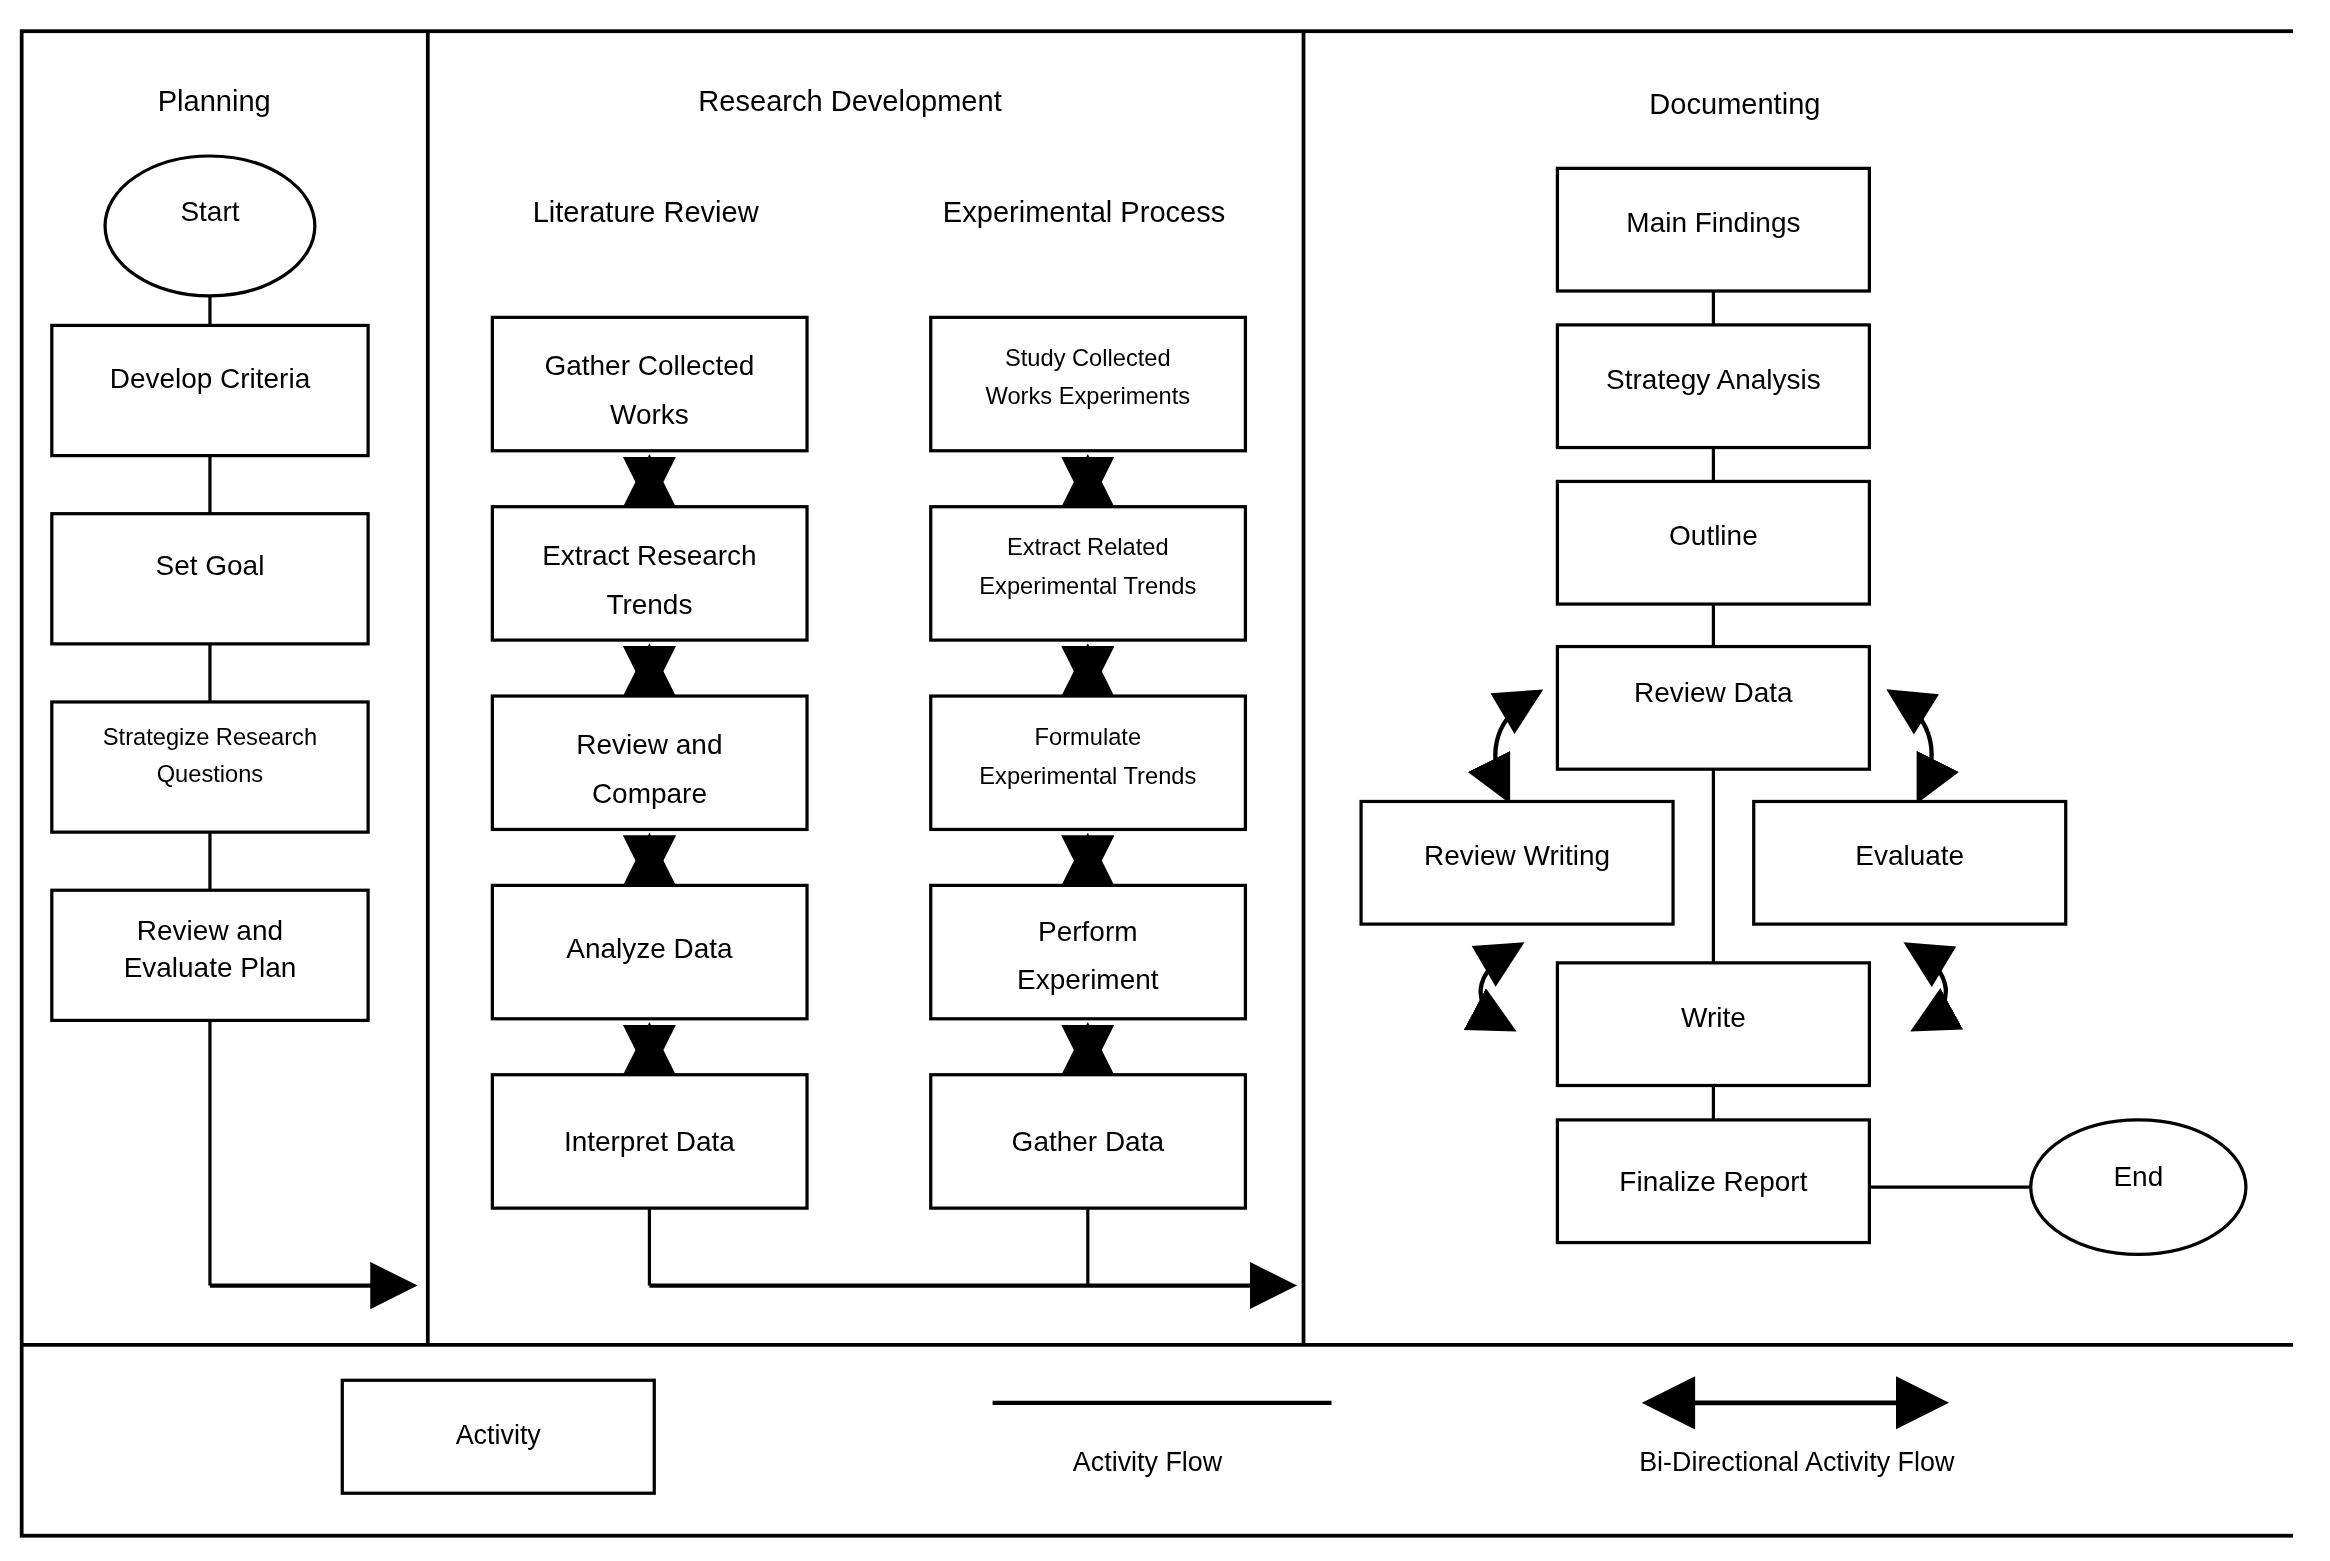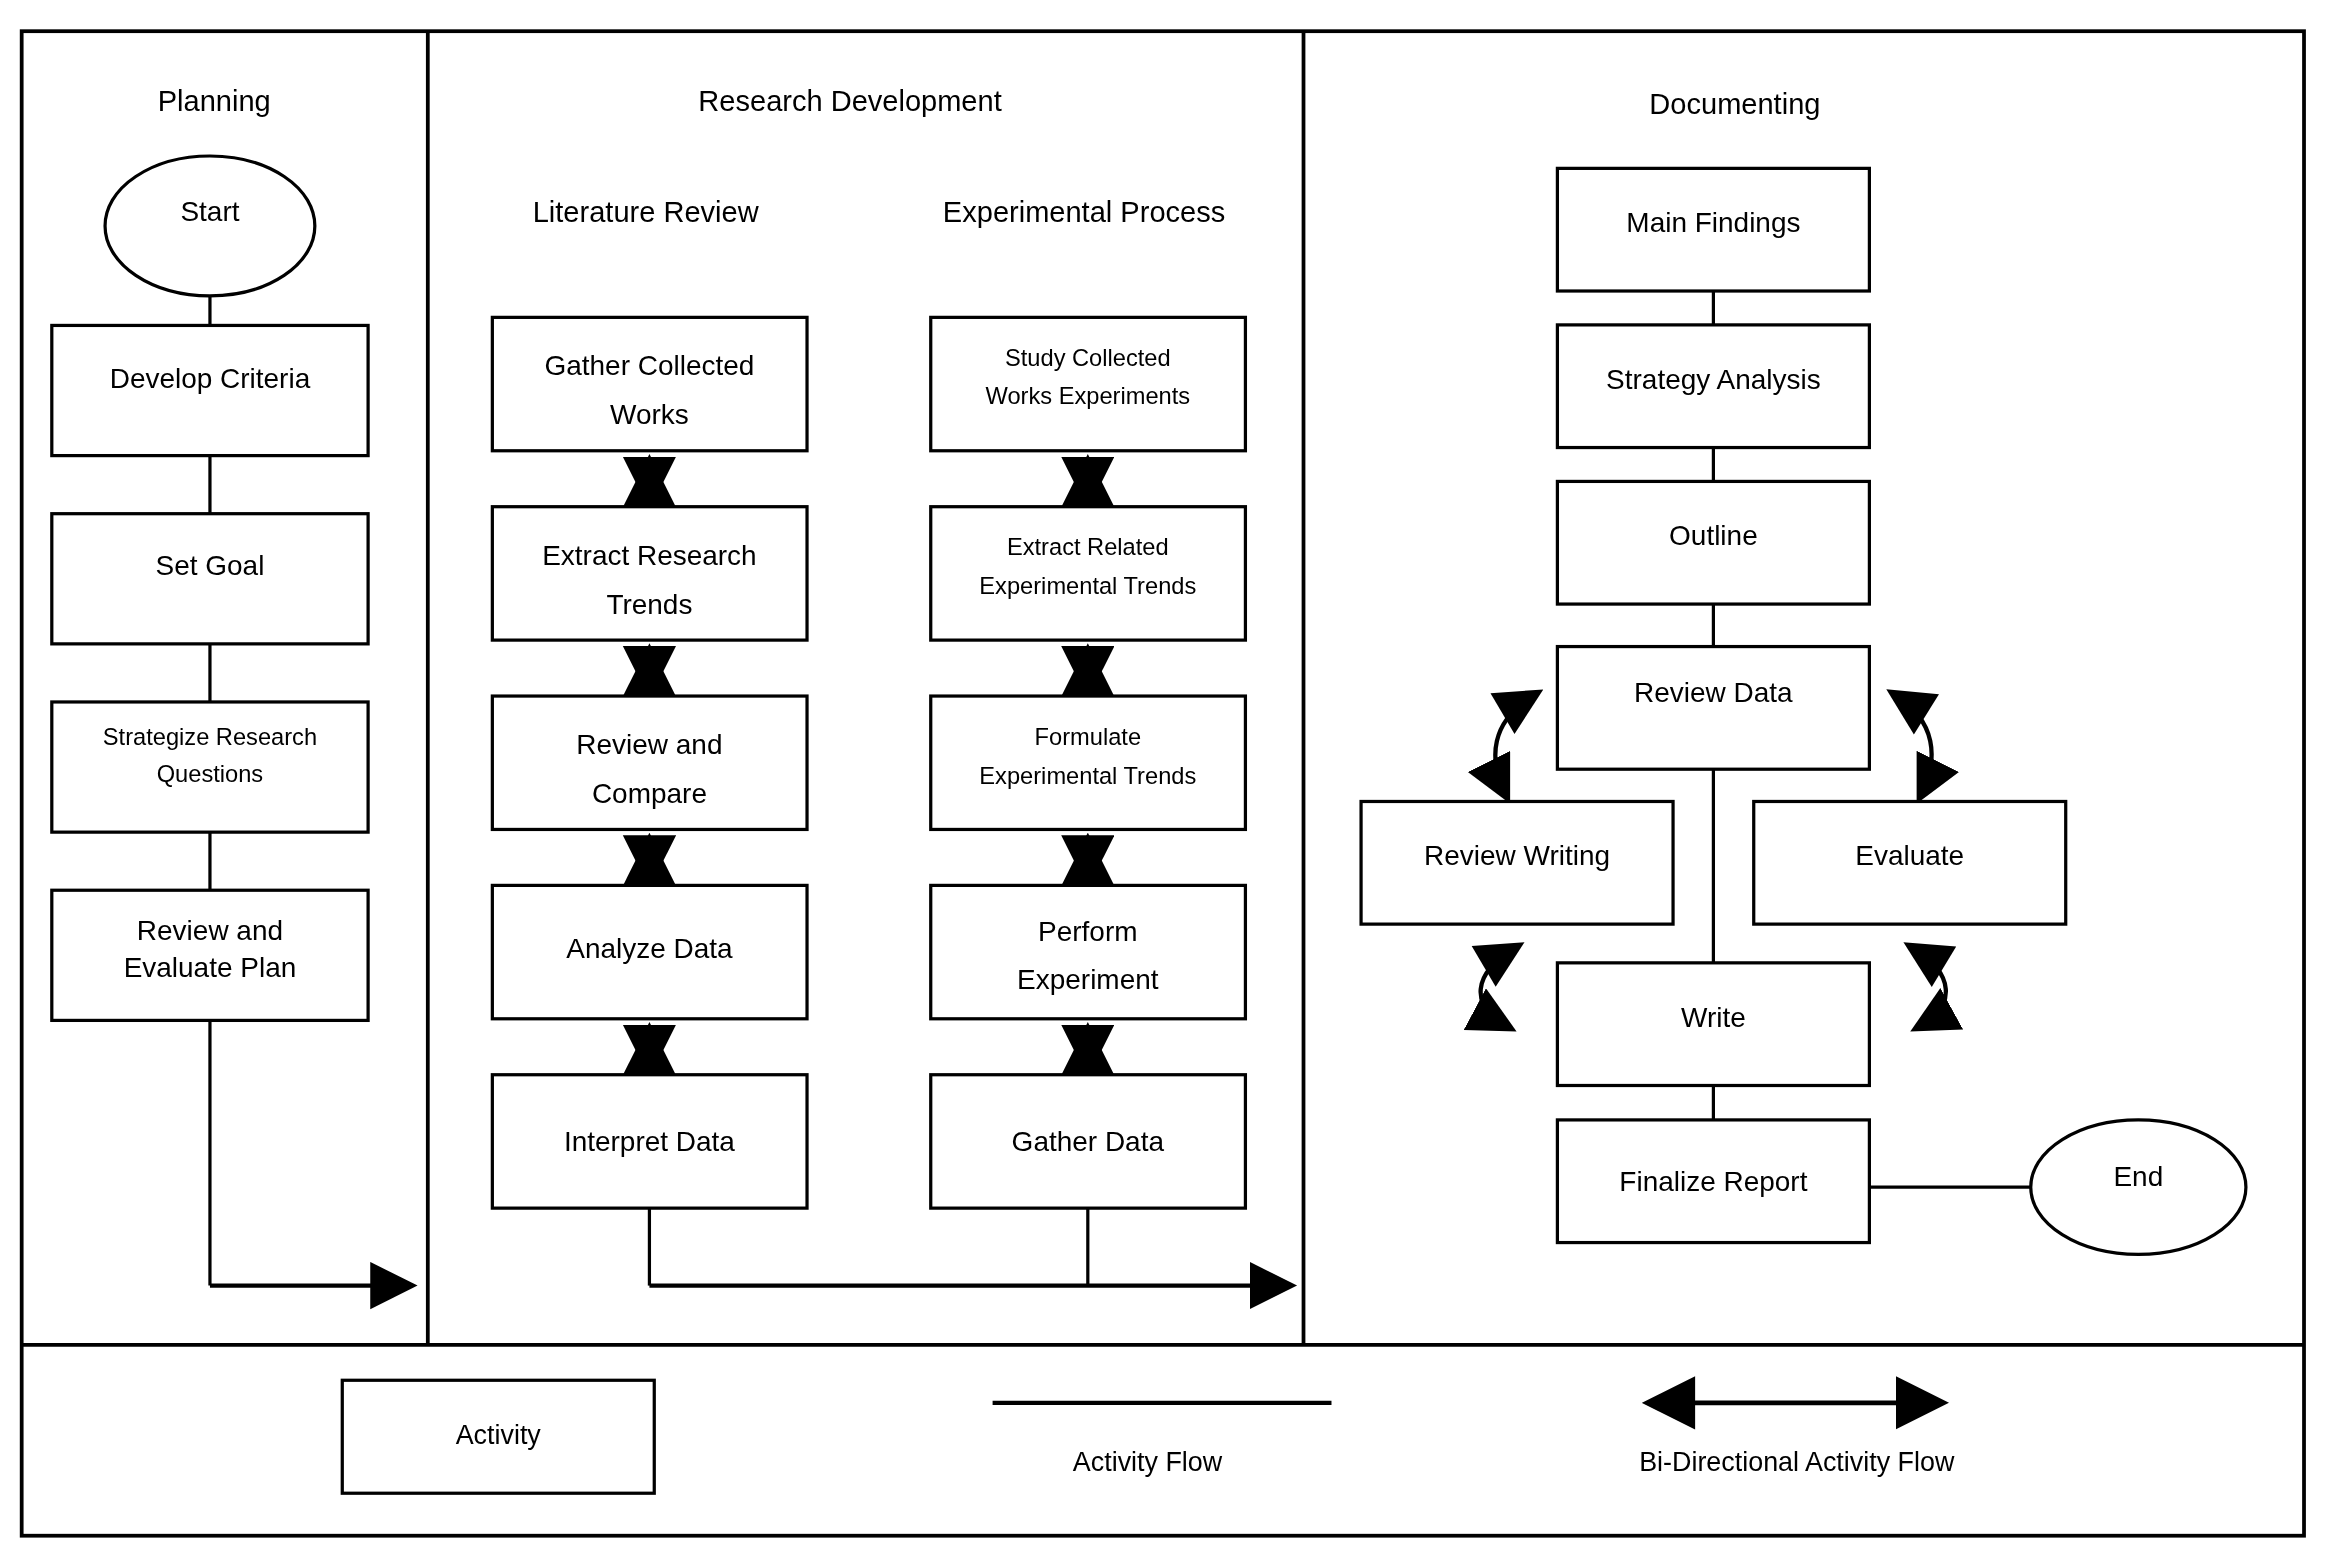--- a/index.html
+++ b/index.html
@@ -7,21 +7,20 @@
     padding: 0;
     background: #ffffff;
   }
   #canvas {
     position: relative;
     width: 2293px;
     height: 1561px;
     background: #ffffff;
     font-family: "Liberation Sans", sans-serif;
     overflow: hidden;
-    padding-left: 36px;
   }
   svg#diagram {
     position: absolute;
     top: 0; left: 0;
     width: 2330px;
     height: 1561px;
   }
   .node-box {
     fill: #ffffff;
     stroke: #000000;

